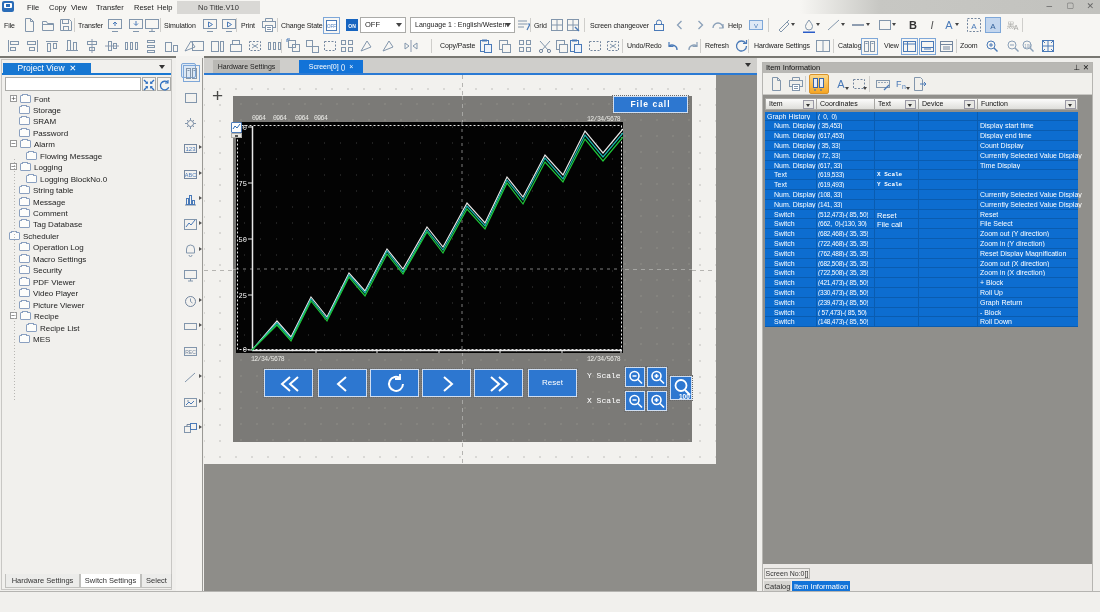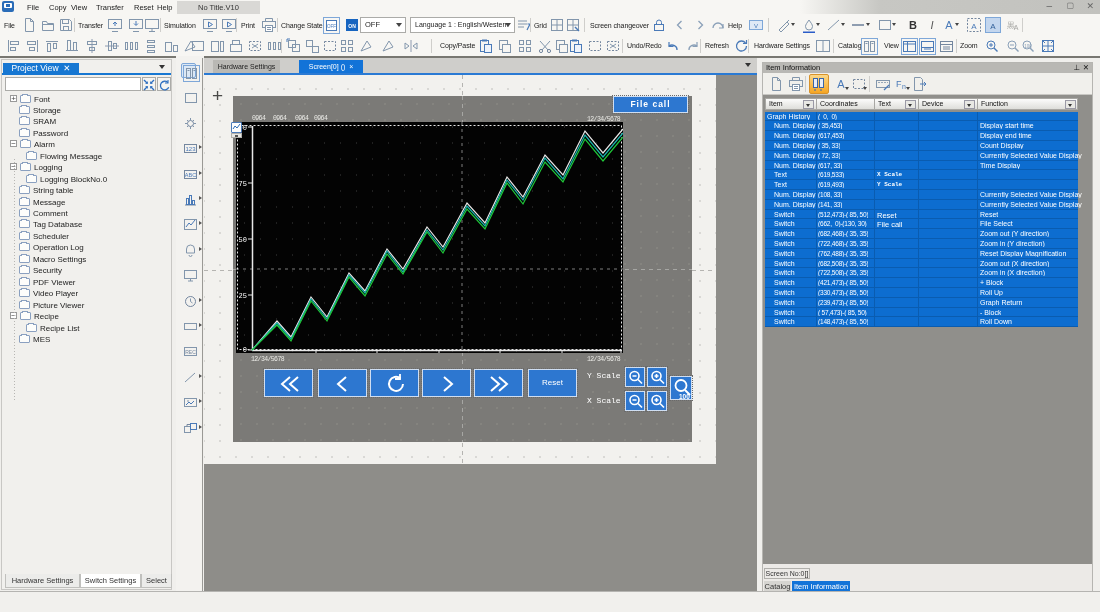--- a/index.html
+++ b/index.html
@@ -16,21 +16,21 @@
 .tico { position:absolute; top:3px; width:16px; height:16px; }
 .tlab.r2 { top:28px; }
 .tico.r2 { top:24px; }
 .sep { position:absolute; top:4px; width:1px; height:14px; background:#cfcecb; }
 .sep.r2 { top:25px; }
 .dd { position:absolute; top:3px; height:16px; background:#fff; border:1px solid #ababa8; font-size:7.5px; color:#222; line-height:14px; padding-left:4px; }
 .dd i { position:absolute; right:3px; top:5px; border:3px solid transparent; border-top:4px solid #444; font-style:normal; }
 #darkline { left:0; top:56px; width:1100px; height:2px; background:#787771; }
 
 #lpanel { left:1px; top:59px; width:171px; height:531px; background:#f1f0ed; border:1px solid #c8c7c4; }
-#pvtab { position:absolute; left:1px; top:3px; width:76px; height:10px; background:#1777d2; color:#fff; font-size:8.5px; text-align:center; line-height:10px; }
+#pvtab { position:absolute; left:1px; top:3px; width:88px; height:10px; background:#1777d2; color:#fff; font-size:8.5px; text-align:center; line-height:10px; }
 #pvline { position:absolute; left:0; top:13px; width:169px; height:2px; background:#1777d2; }
 #searchbox { position:absolute; left:3px; top:17px; width:136px; height:14px; background:#fff; border:1px solid #ababa8; }
 .sbtn { position:absolute; top:17px; width:14px; height:14px; border:1px solid #ababa8; background:#f5f4f1; color:#2e6fc0; font-size:9px; text-align:center; line-height:13px; }
 .trow { position:absolute; font-size:8px; color:#222; white-space:nowrap; }
 .fold { display:inline-block; width:11px; height:8px; border:1px solid #8aa0c0; border-radius:1px; background:#fdfdfb; position:relative; top:1px; margin-right:3px; }
 .fold:before { content:""; position:absolute; left:1px; top:-2px; width:4px; height:1px; border:1px solid #8aa0c0; border-bottom:none; background:#fdfdfb; }
 .expb { display:inline-block; width:7px; height:7px; border:1px solid #999; background:#fff; font-size:8px; line-height:5px; text-align:center; color:#444; margin-right:3px; position:relative; top:-1px; }
 .ltab { position:absolute; font-size:7.5px; color:#333; height:14px; line-height:13px; text-align:center; background:#ececea; border:1px solid #c0c0bd; border-top:none; }
 
 #vstrip { left:176px; top:58px; width:27px; height:533px; background:#f3f2ef; border-right:1px solid #9a9995; }
@@ -595,21 +595,21 @@
       <div class="trow" style="left:17px;top:56.4px;"><span class="fold"></span>SRAM</div>
       <div class="trow" style="left:17px;top:67.85px;"><span class="fold"></span>Password</div>
       <div class="trow" style="left:8px;top:79.3px;"><span class="expb">−</span><span class="fold"></span>Alarm</div>
       <div class="trow" style="left:24px;top:90.75px;"><span class="fold"></span>Flowing Message</div>
       <div class="trow" style="left:8px;top:102.19999999999999px;"><span class="expb">−</span><span class="fold"></span>Logging</div>
       <div class="trow" style="left:24px;top:113.64999999999999px;"><span class="fold"></span>Logging BlockNo.0</div>
       <div class="trow" style="left:17px;top:125.1px;"><span class="fold"></span>String table</div>
       <div class="trow" style="left:17px;top:136.55px;"><span class="fold"></span>Message</div>
       <div class="trow" style="left:17px;top:148px;"><span class="fold"></span>Comment</div>
       <div class="trow" style="left:17px;top:159.45px;"><span class="fold"></span>Tag Database</div>
-      <div class="trow" style="left:17px;top:170.89999999999998px;"><span class="fold"></span>Scheduler</div>
+      <div class="trow" style="left:7px;top:170.89999999999998px;"><span class="fold"></span>Scheduler</div>
       <div class="trow" style="left:17px;top:182.35px;"><span class="fold"></span>Operation Log</div>
       <div class="trow" style="left:17px;top:193.79999999999998px;"><span class="fold"></span>Macro Settings</div>
       <div class="trow" style="left:17px;top:205.25px;"><span class="fold"></span>Security</div>
       <div class="trow" style="left:17px;top:216.7px;"><span class="fold"></span>PDF Viewer</div>
       <div class="trow" style="left:17px;top:228.14999999999998px;"><span class="fold"></span>Video Player</div>
       <div class="trow" style="left:17px;top:239.6px;"><span class="fold"></span>Picture Viewer</div>
       <div class="trow" style="left:8px;top:251.04999999999998px;"><span class="expb">−</span><span class="fold"></span>Recipe</div>
       <div class="trow" style="left:24px;top:262.5px;"><span class="fold"></span>Recipe List</div>
       <div class="trow" style="left:17px;top:273.95px;"><span class="fold"></span>MES</div>
     </div>

